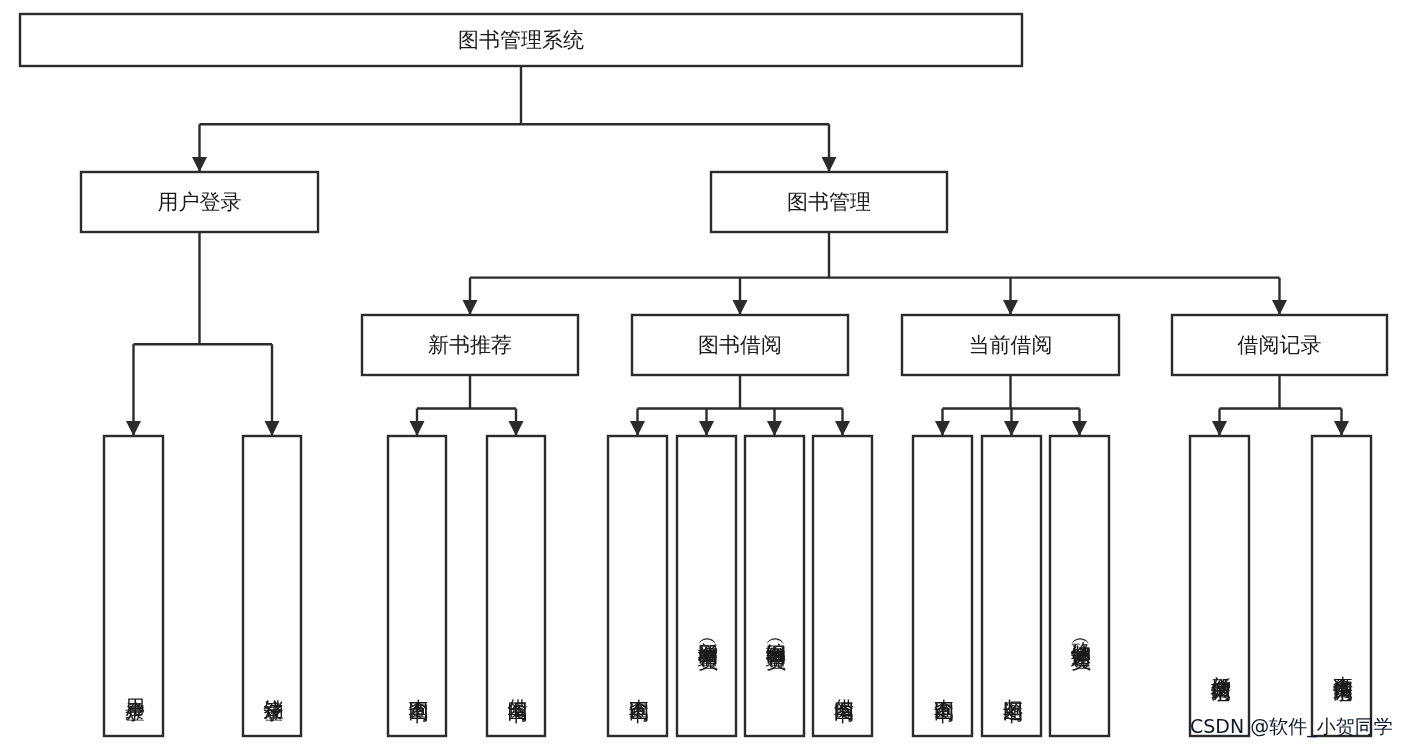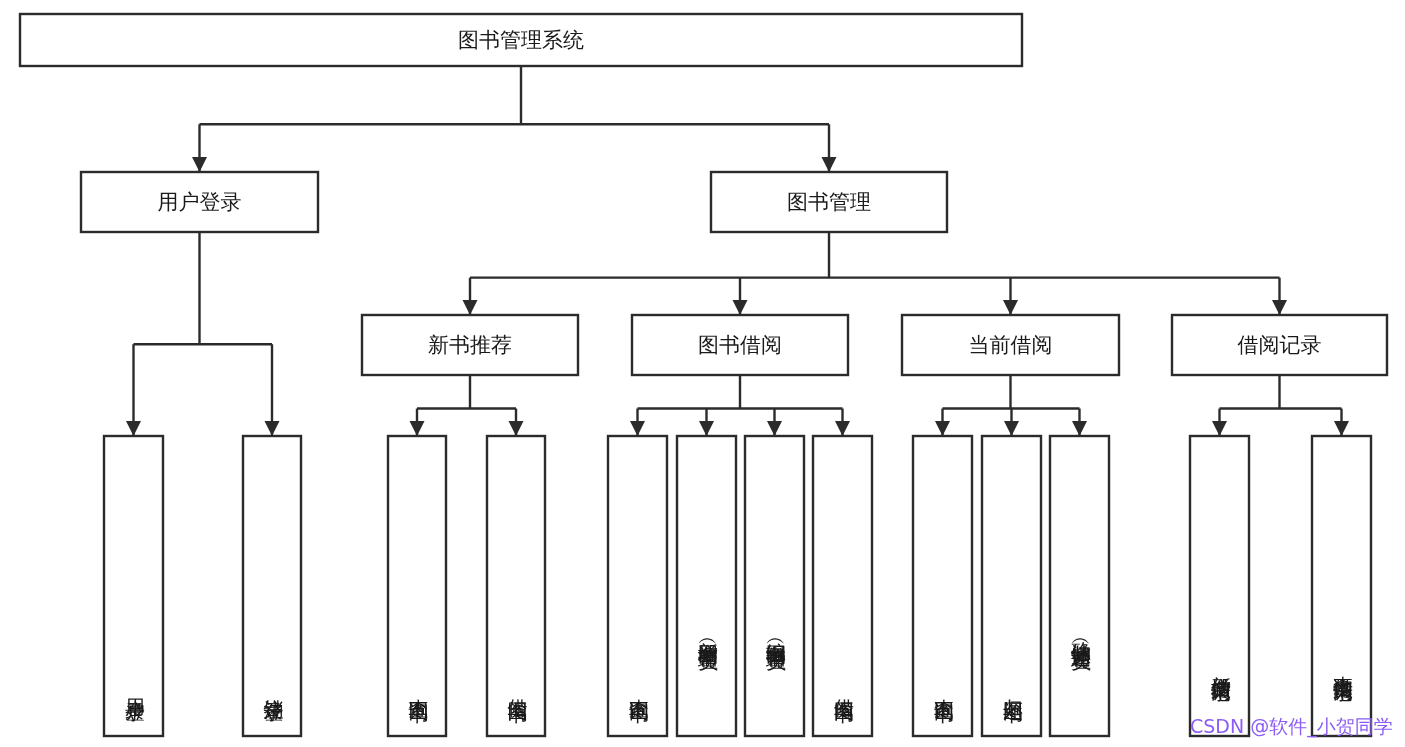--- a/index.html
+++ b/index.html
@@ -57,21 +57,21 @@
     color: #1a1a1a;
     letter-spacing: 1.5px;
     text-align: center;
     white-space: nowrap;
     pointer-events: none;
   }
   .watermark {
     position: absolute;
     font-family: "DejaVu Sans", "Liberation Sans", sans-serif;
     font-size: 19px;
-    color: #8b5cf6;
+    color: #0f172a;
     white-space: nowrap;
   }
 </style>
 </head>
 <body>
 
 <div id="diagram-root">
   <svg class="diagram-canvas" viewBox="0 0 1405 747">
     <g id="edges-layer">
         <line x1="521" y1="66" x2="521" y2="124.30000000000001" class="connector"></line>

